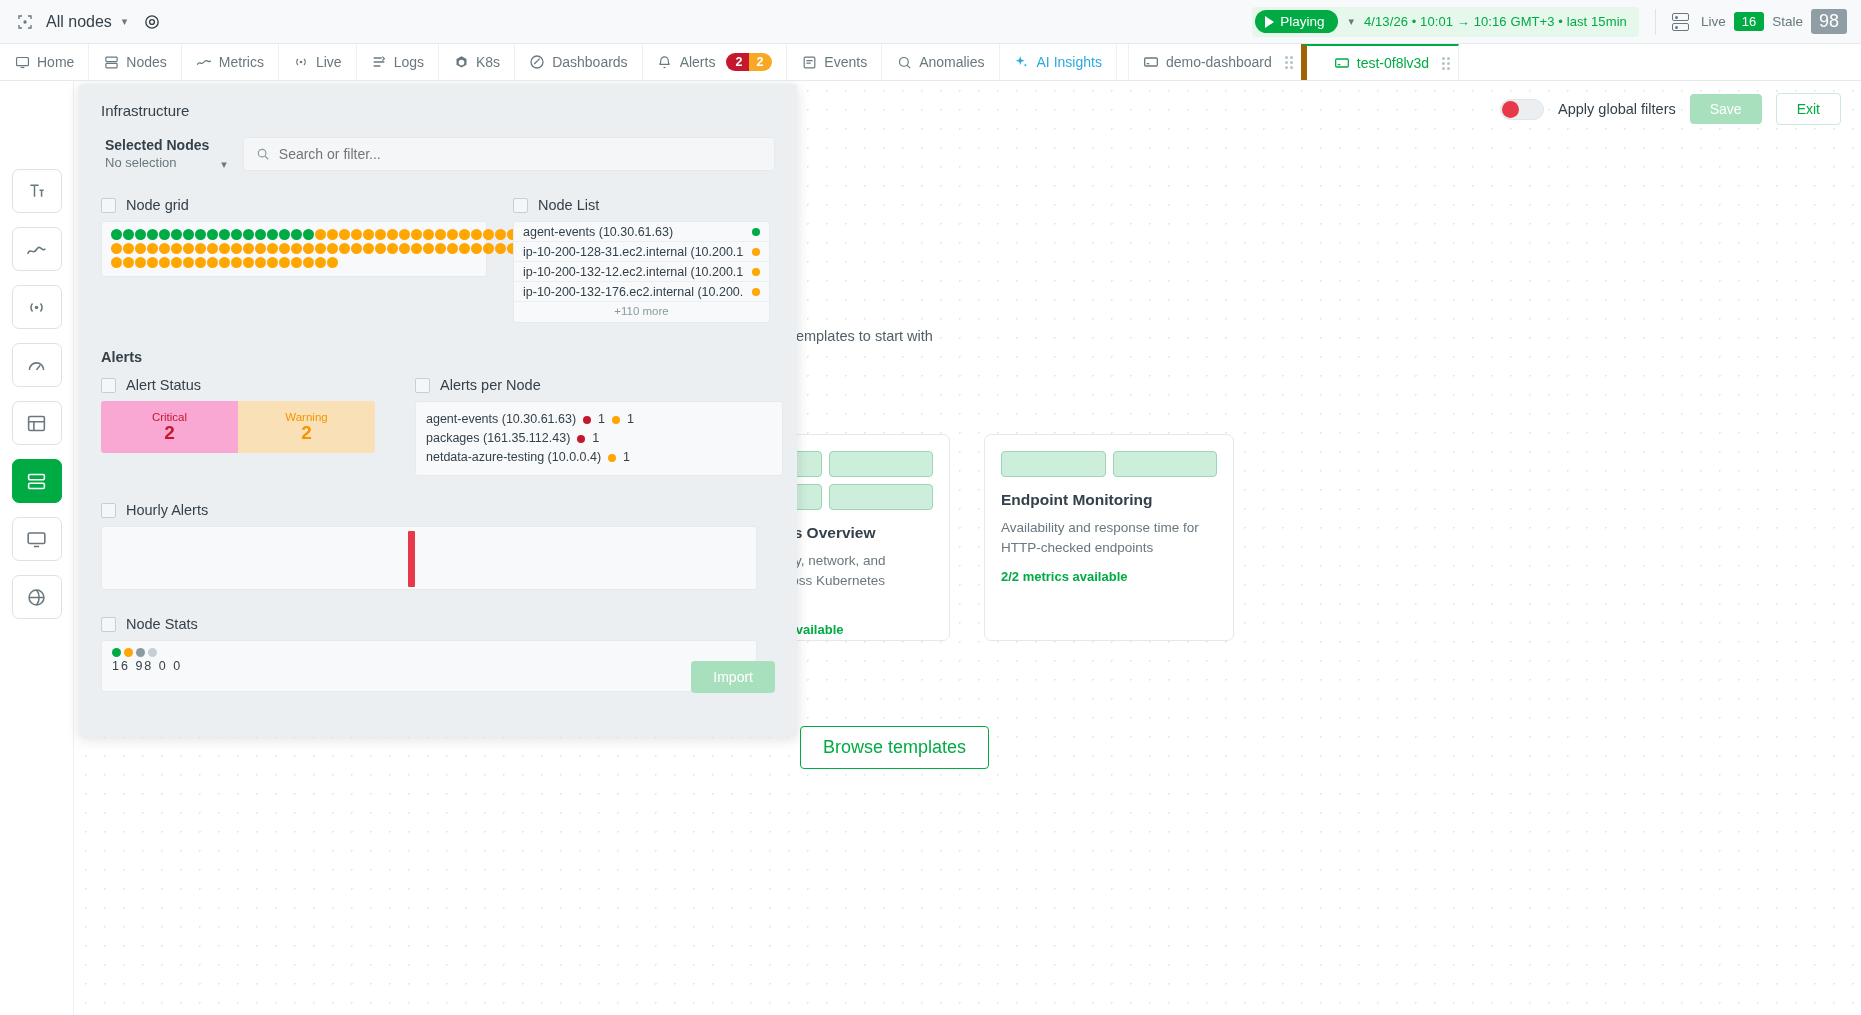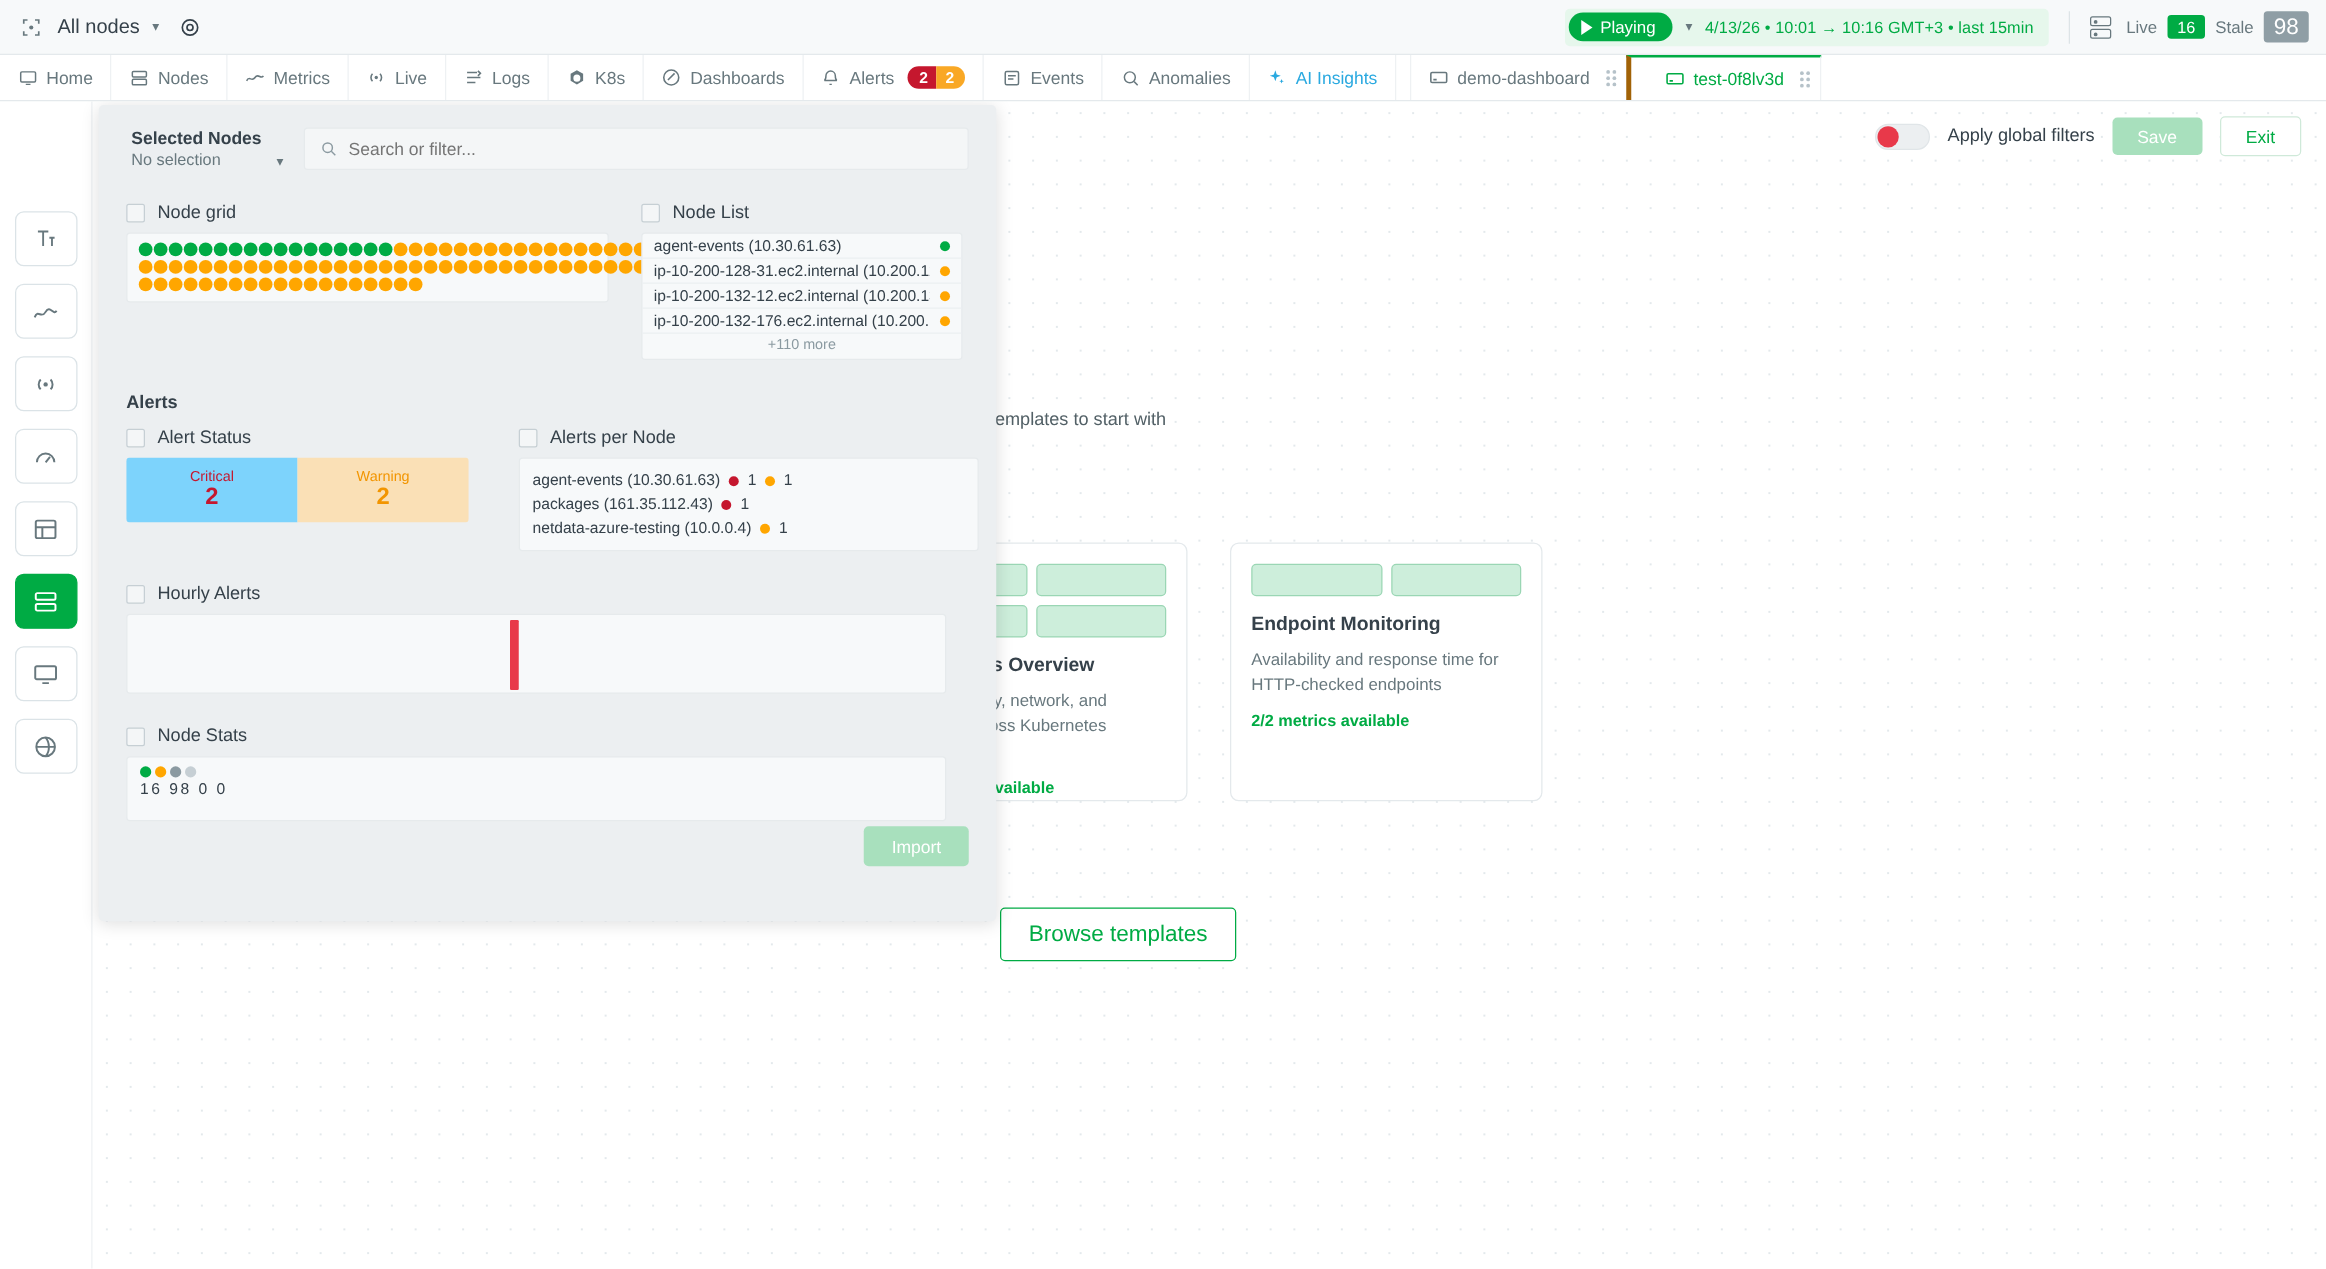--- a/index.html
+++ b/index.html
@@ -58,21 +58,21 @@
   .navtab {
     display: flex; align-items: center; gap: 7px;
     padding: 0 14px; font-size: 14px; color: #68787e;
     border-right: 1px solid #eef1f3; cursor: pointer; white-space: nowrap;
   }
   .navtab .nv-ic { display: inline-flex; width: 16px; height: 16px; align-items: center; justify-content: center; }
   .navtab.ai { color: #2aa9e0; }
   .navtab.dash-tab { border-right: none; padding-right: 8px; }
   .navtab.active {
     color: #00ab44; border-top: 2px solid #00ab44;
-    background: #fff; border-right: 1px solid #eef1f3; border-left: 4px solid #a16207; padding-left: 27px;
+    background: #fff; border-right: 1px solid #eef1f3; border-left: 6px solid #a16207; padding-left: 27px;
   }
   .nav-gap { width: 12px; border-right: 1px solid #eef1f3; }
   .alert-badge-red { background: #c5172e; color: #fff; border-radius: 10px 0 0 10px; padding: 2px 7px 2px 9px; font-size: 12.5px; font-weight: bold; }
   .alert-badge-orange { background: #f9a825; color: #fff; border-radius: 0 10px 10px 0; padding: 2px 9px 2px 7px; font-size: 12.5px; font-weight: bold; }
   .grip { display:inline-grid; grid-template-columns:repeat(2,3px); gap:2px; margin-left:6px;}
   .grip b{display:block;width:3px;height:3px;background:#b6c2c9;border-radius:50%;}
 
   
   .page {
     position: absolute; top: 81px; left: 0; right: 0; bottom: 0;
@@ -174,21 +174,21 @@
     display: flex; align-items: center; justify-content: space-between;
     padding: 3px 9px; font-size: 12.5px; color: #35414a;
     border-bottom: 1px solid #eceff1; height: 20px; overflow: hidden; white-space: nowrap;
   }
   .list-panel .li:last-child { border-bottom: none; }
   .li .sdot { width: 8px; height: 8px; border-radius: 50%; flex: 0 0 8px; margin-left: 8px; }
   .li-more { text-align: center; font-size: 11.5px; color: #8b9aa1; padding: 3px 0 5px; }
 
   .alert-cards { display: flex; width: 274px; height: 52px; border-radius: 3px; overflow: hidden; }
   .al-card { flex: 1; display: flex; flex-direction: column; align-items: center; justify-content: center; }
-  .al-card.crit { background: #7dd3fc; }
+  .al-card.crit { background: #f9a8d4; }
   .al-card.warn { background: #fae0b6; }
   .al-card .cap { font-size: 11.5px; }
   .al-card .num { font-size: 19px; font-weight: bold; margin-top: -1px; }
   .al-card.crit .cap, .al-card.crit .num { color: #c5172e; }
   .al-card.warn .cap, .al-card.warn .num { color: #f29500; }
 
   .apn-panel { width: 368px; padding: 8px 10px; }
   .apn-row { display: flex; align-items: center; gap: 7px; font-size: 12.5px; color: #35414a; line-height: 19px; white-space: nowrap; }
   .apn-row .d { width: 8px; height: 8px; border-radius: 50%; display: inline-block; }
   .apn-row .d.c { background: #c5172e; }
@@ -490,20 +490,21 @@
       <h4>Endpoint Monitoring</h4>
       <p>Availability and response time for HTTP-checked endpoints</p>
       <div class="avail">2/2 metrics available</div>
     </div>
   </div>
 
   <button class="btn-browse">Browse templates</button>
 </div>
 
 <div class="modal">
+  <div class="modal-title">Infrastructure</div>
 
   <div class="filterbar">
     <div class="sel-nodes">
       <div>
         <div class="t1">Selected Nodes</div>
         <div class="t2">No selection</div>
       </div>
       <span class="caret">▾</span>
     </div>
     <div class="search-box">

